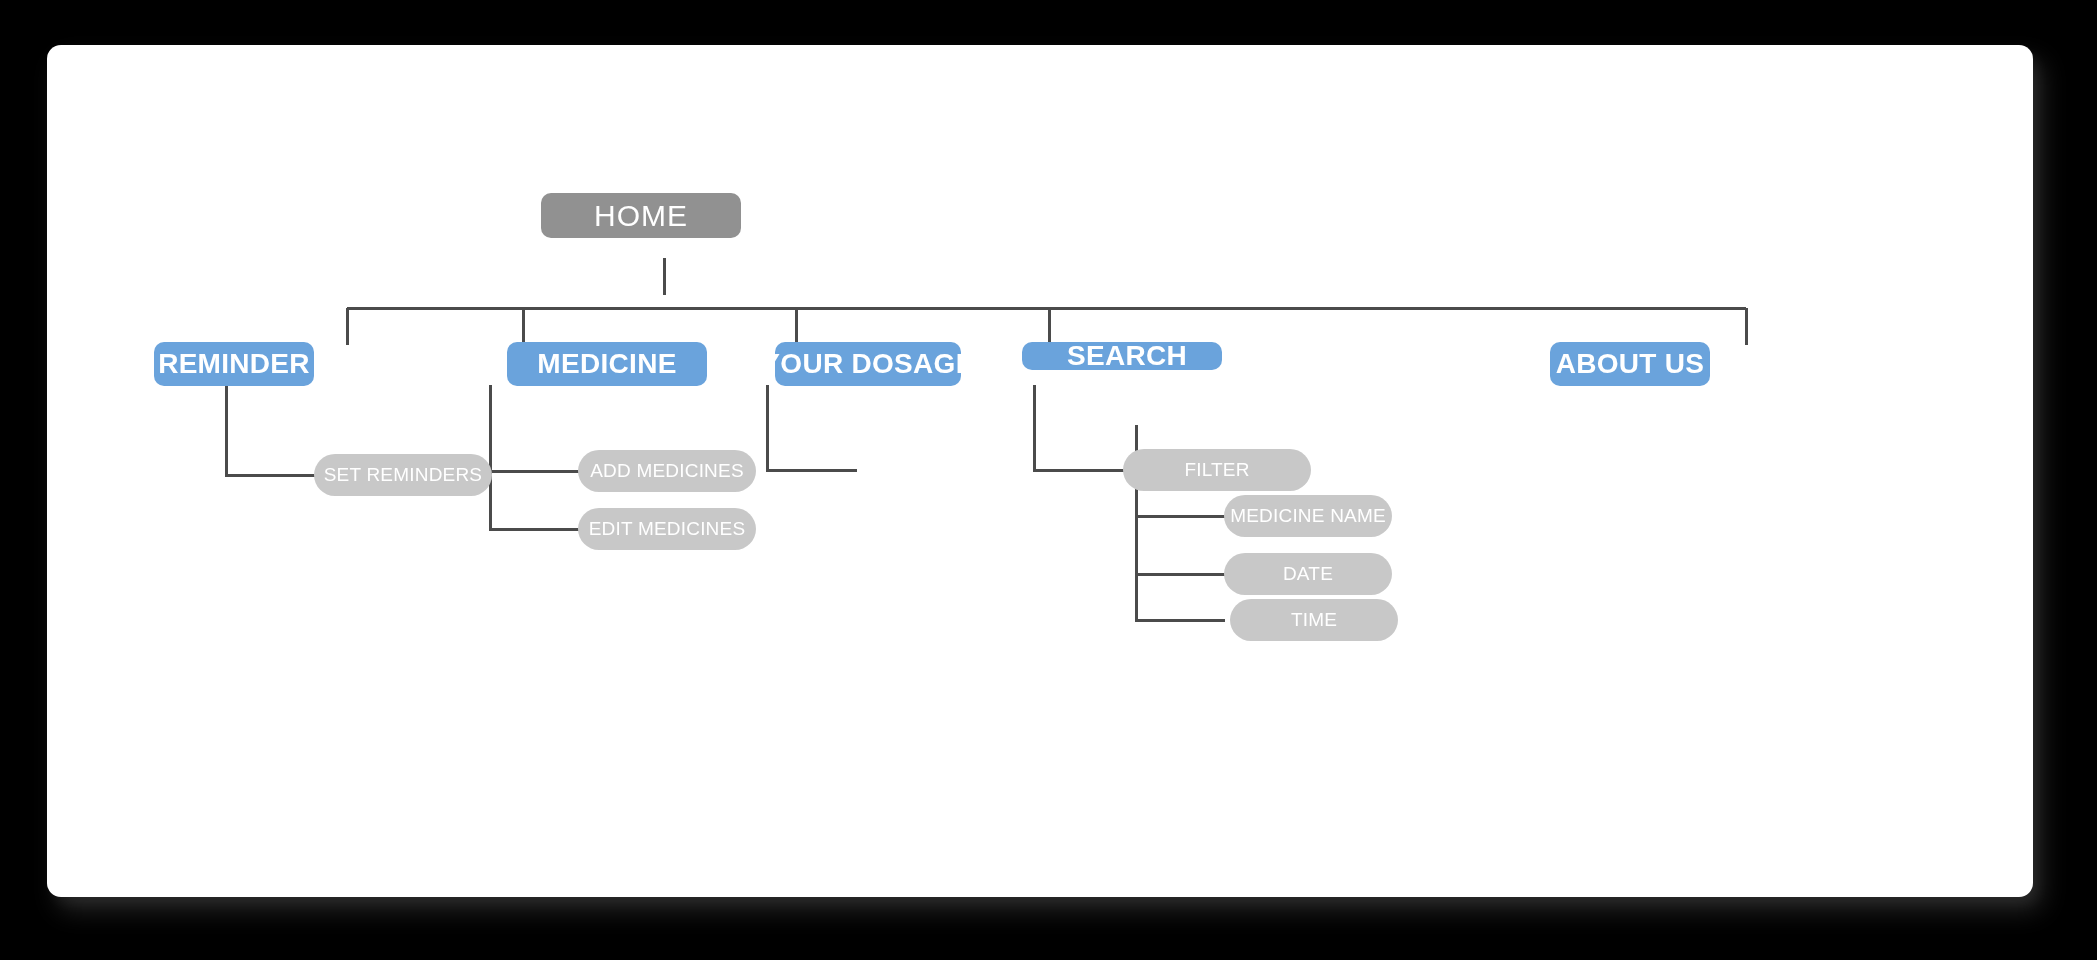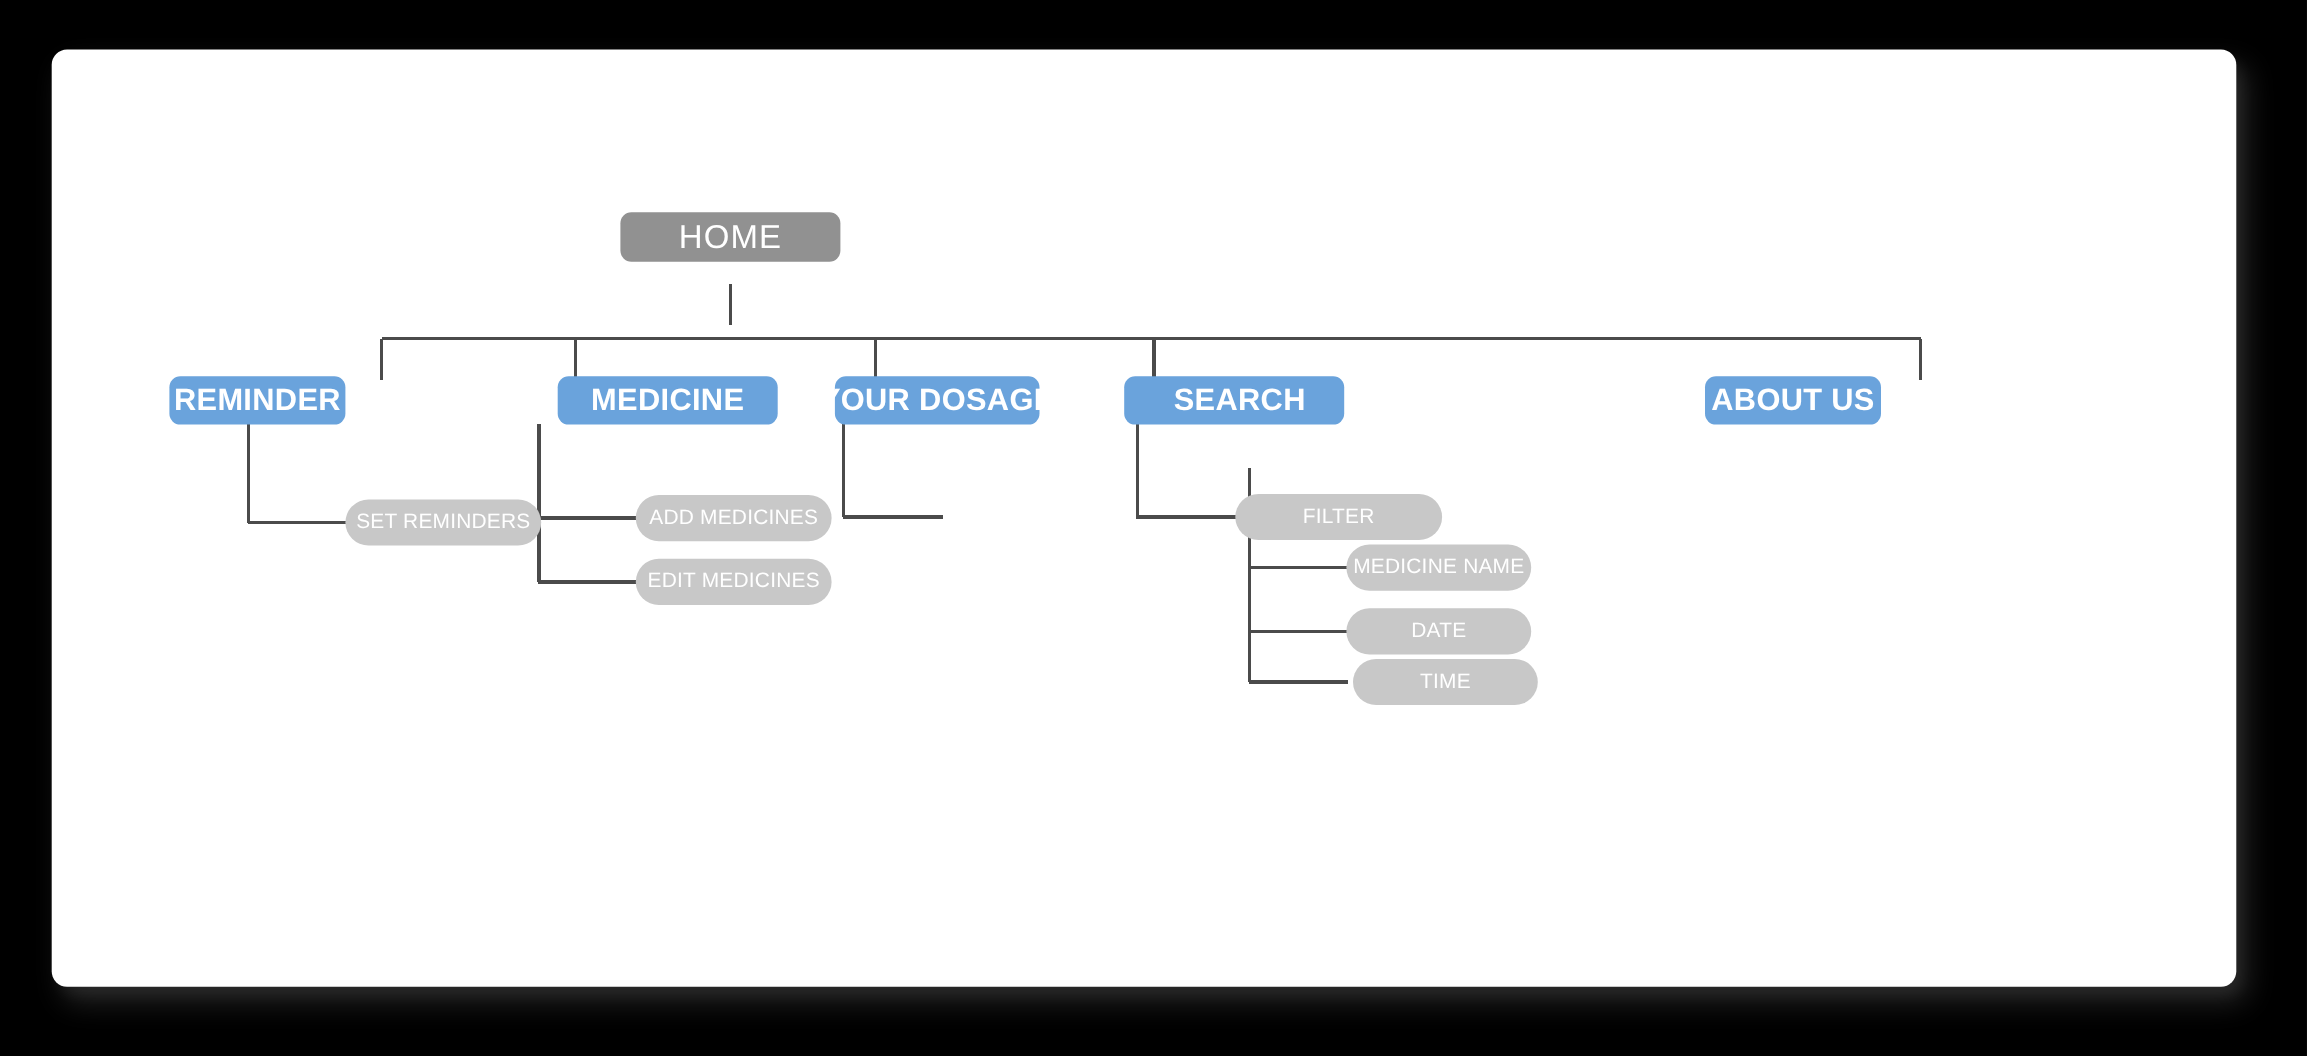--- a/index.html
+++ b/index.html
@@ -131,37 +131,37 @@
 
         <line x1="987" y1="340" x2="987" y2="425"></line>
         <line x1="986" y1="425" x2="1077" y2="425"></line>
 
         <line x1="1089" y1="380" x2="1089" y2="575"></line>
         <line x1="1088" y1="471" x2="1178" y2="471"></line>
         <line x1="1088" y1="529" x2="1178" y2="529"></line>
         <line x1="1088" y1="575" x2="1178" y2="575"></line>
       </svg>
 
-      <div class="node root" style="left:517px; top:148px; width:200px; height:45px;">
+      <div class="node root" style="left:494px; top:148px; width:200px; height:45px;">
         <span>HOME</span>
       </div>
 
       <div class="node primary" style="left:107px; top:297px; width:160px; height:44px;">
         <span>REMINDER</span>
       </div>
 
       <div class="node primary" style="left:460px; top:297px; width:200px; height:44px;">
         <span>MEDICINE</span>
       </div>
 
-      <div class="node primary" style="left:712px; top:297px; width:186px; height:44px;">
+      <div class="node primary" style="left:728px; top:297px; width:186px; height:44px;">
         <span>YOUR DOSAGE</span>
       </div>
 
-      <div class="node primary" style="left:975px; top:297px; width:200px; height:44px;padding-left:10px;">
+      <div class="node primary" style="left:975px; top:297px; width:200px; height:28px;padding-left:10px;">
         <span>SEARCH</span>
       </div>
 
       <div class="node primary" style="left:1503px; top:297px; width:160px; height:44px;">
         <span>ABOUT US</span>
       </div>
 
       <div class="node leaf" style="left:267px; top:409px; width:178px;">
         <span>SET REMINDERS</span>
       </div>

